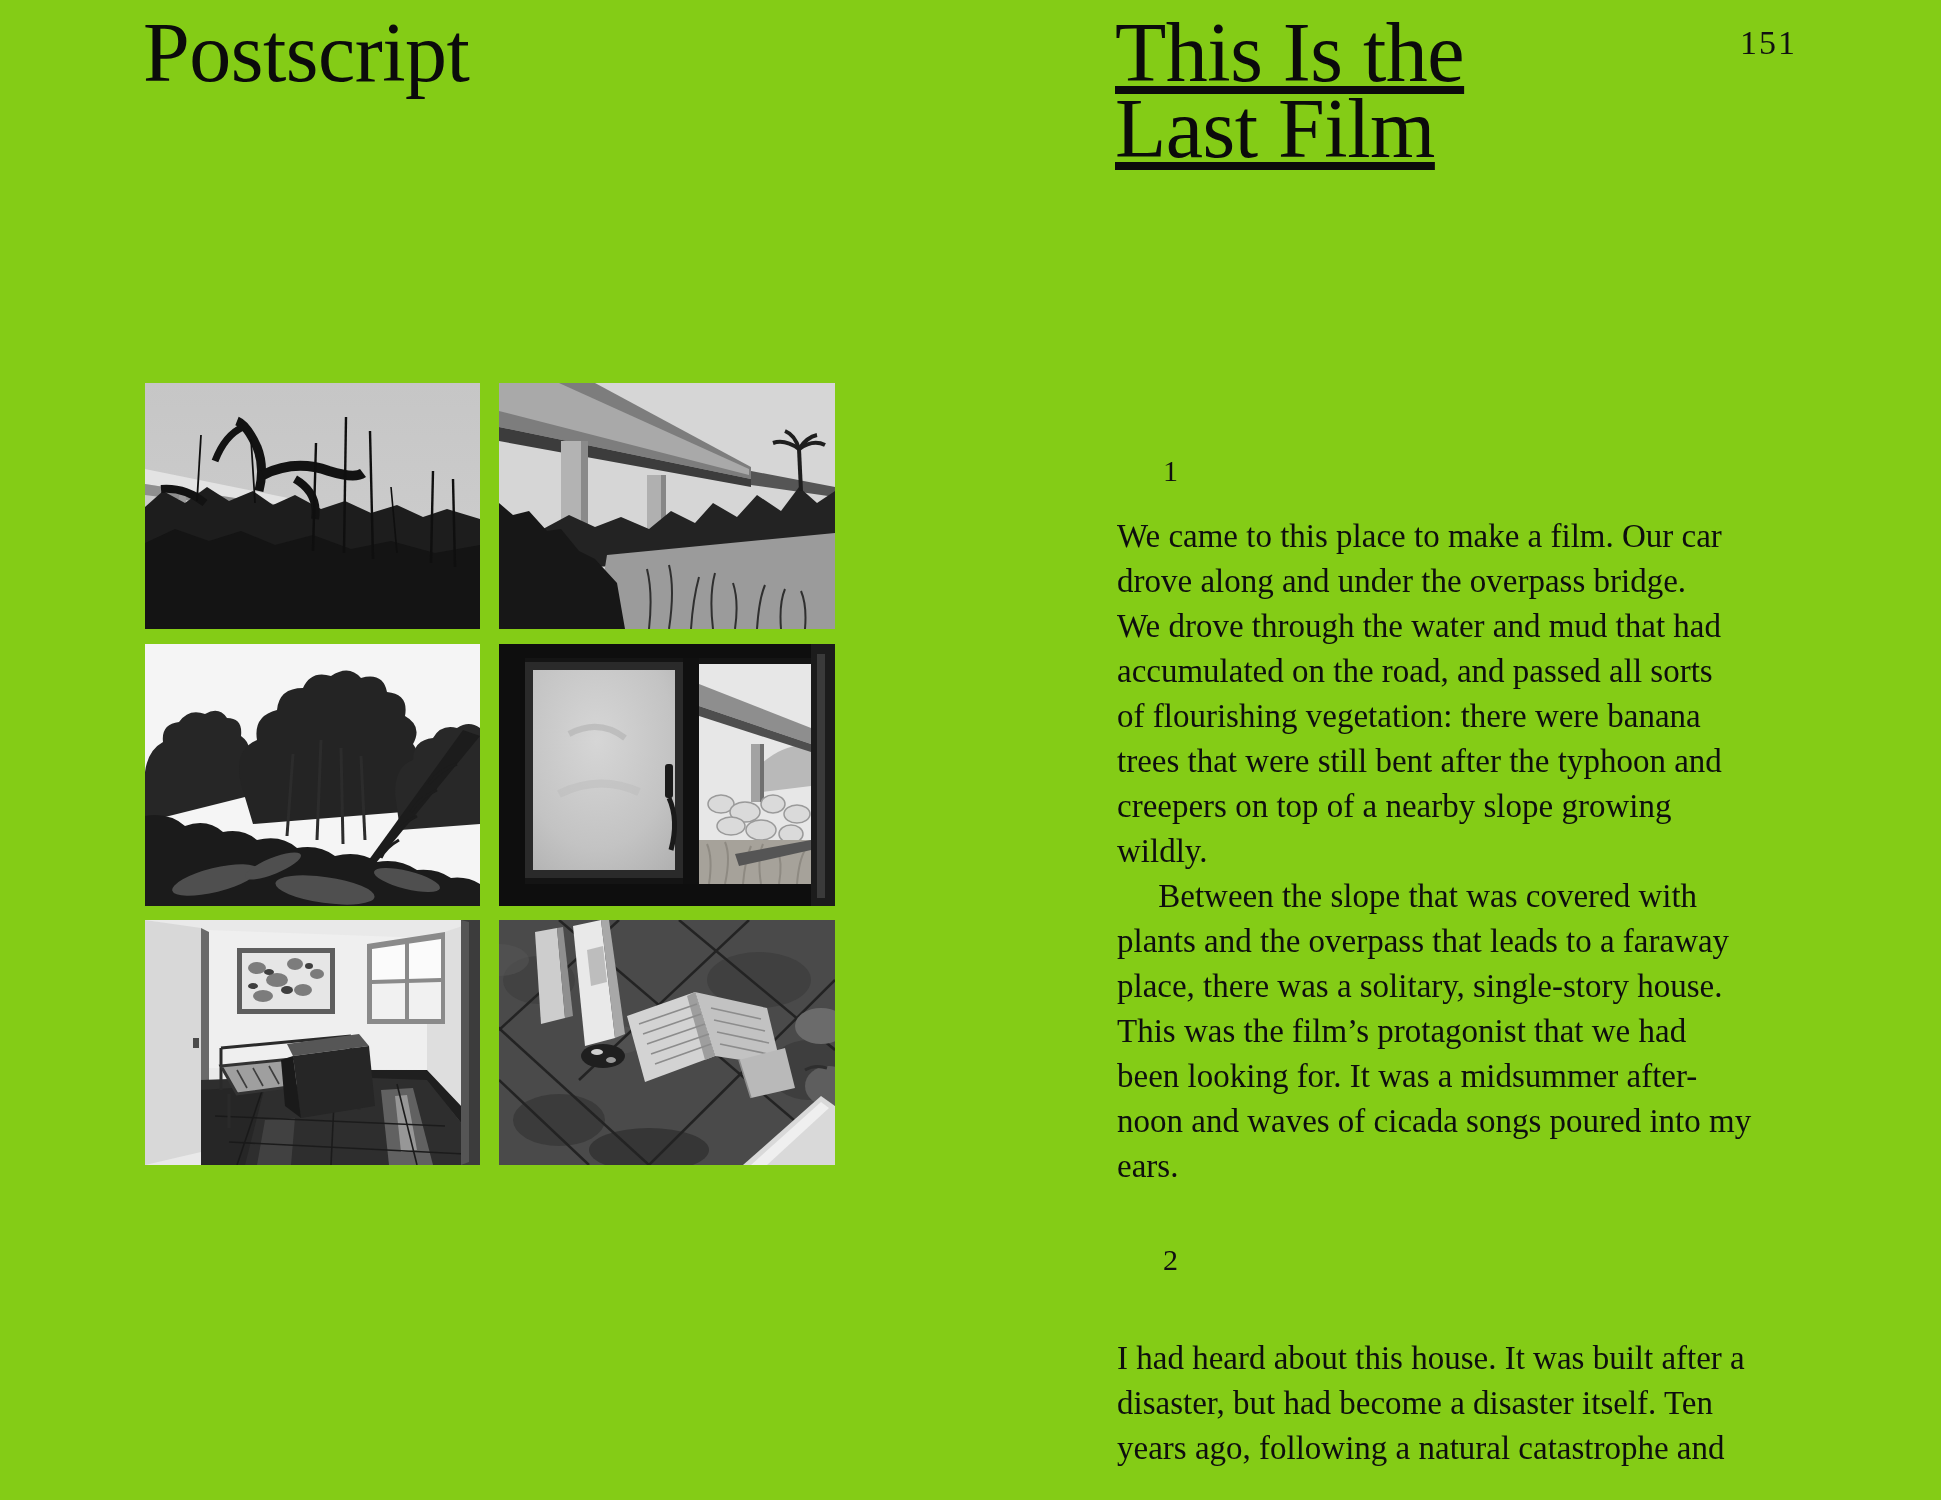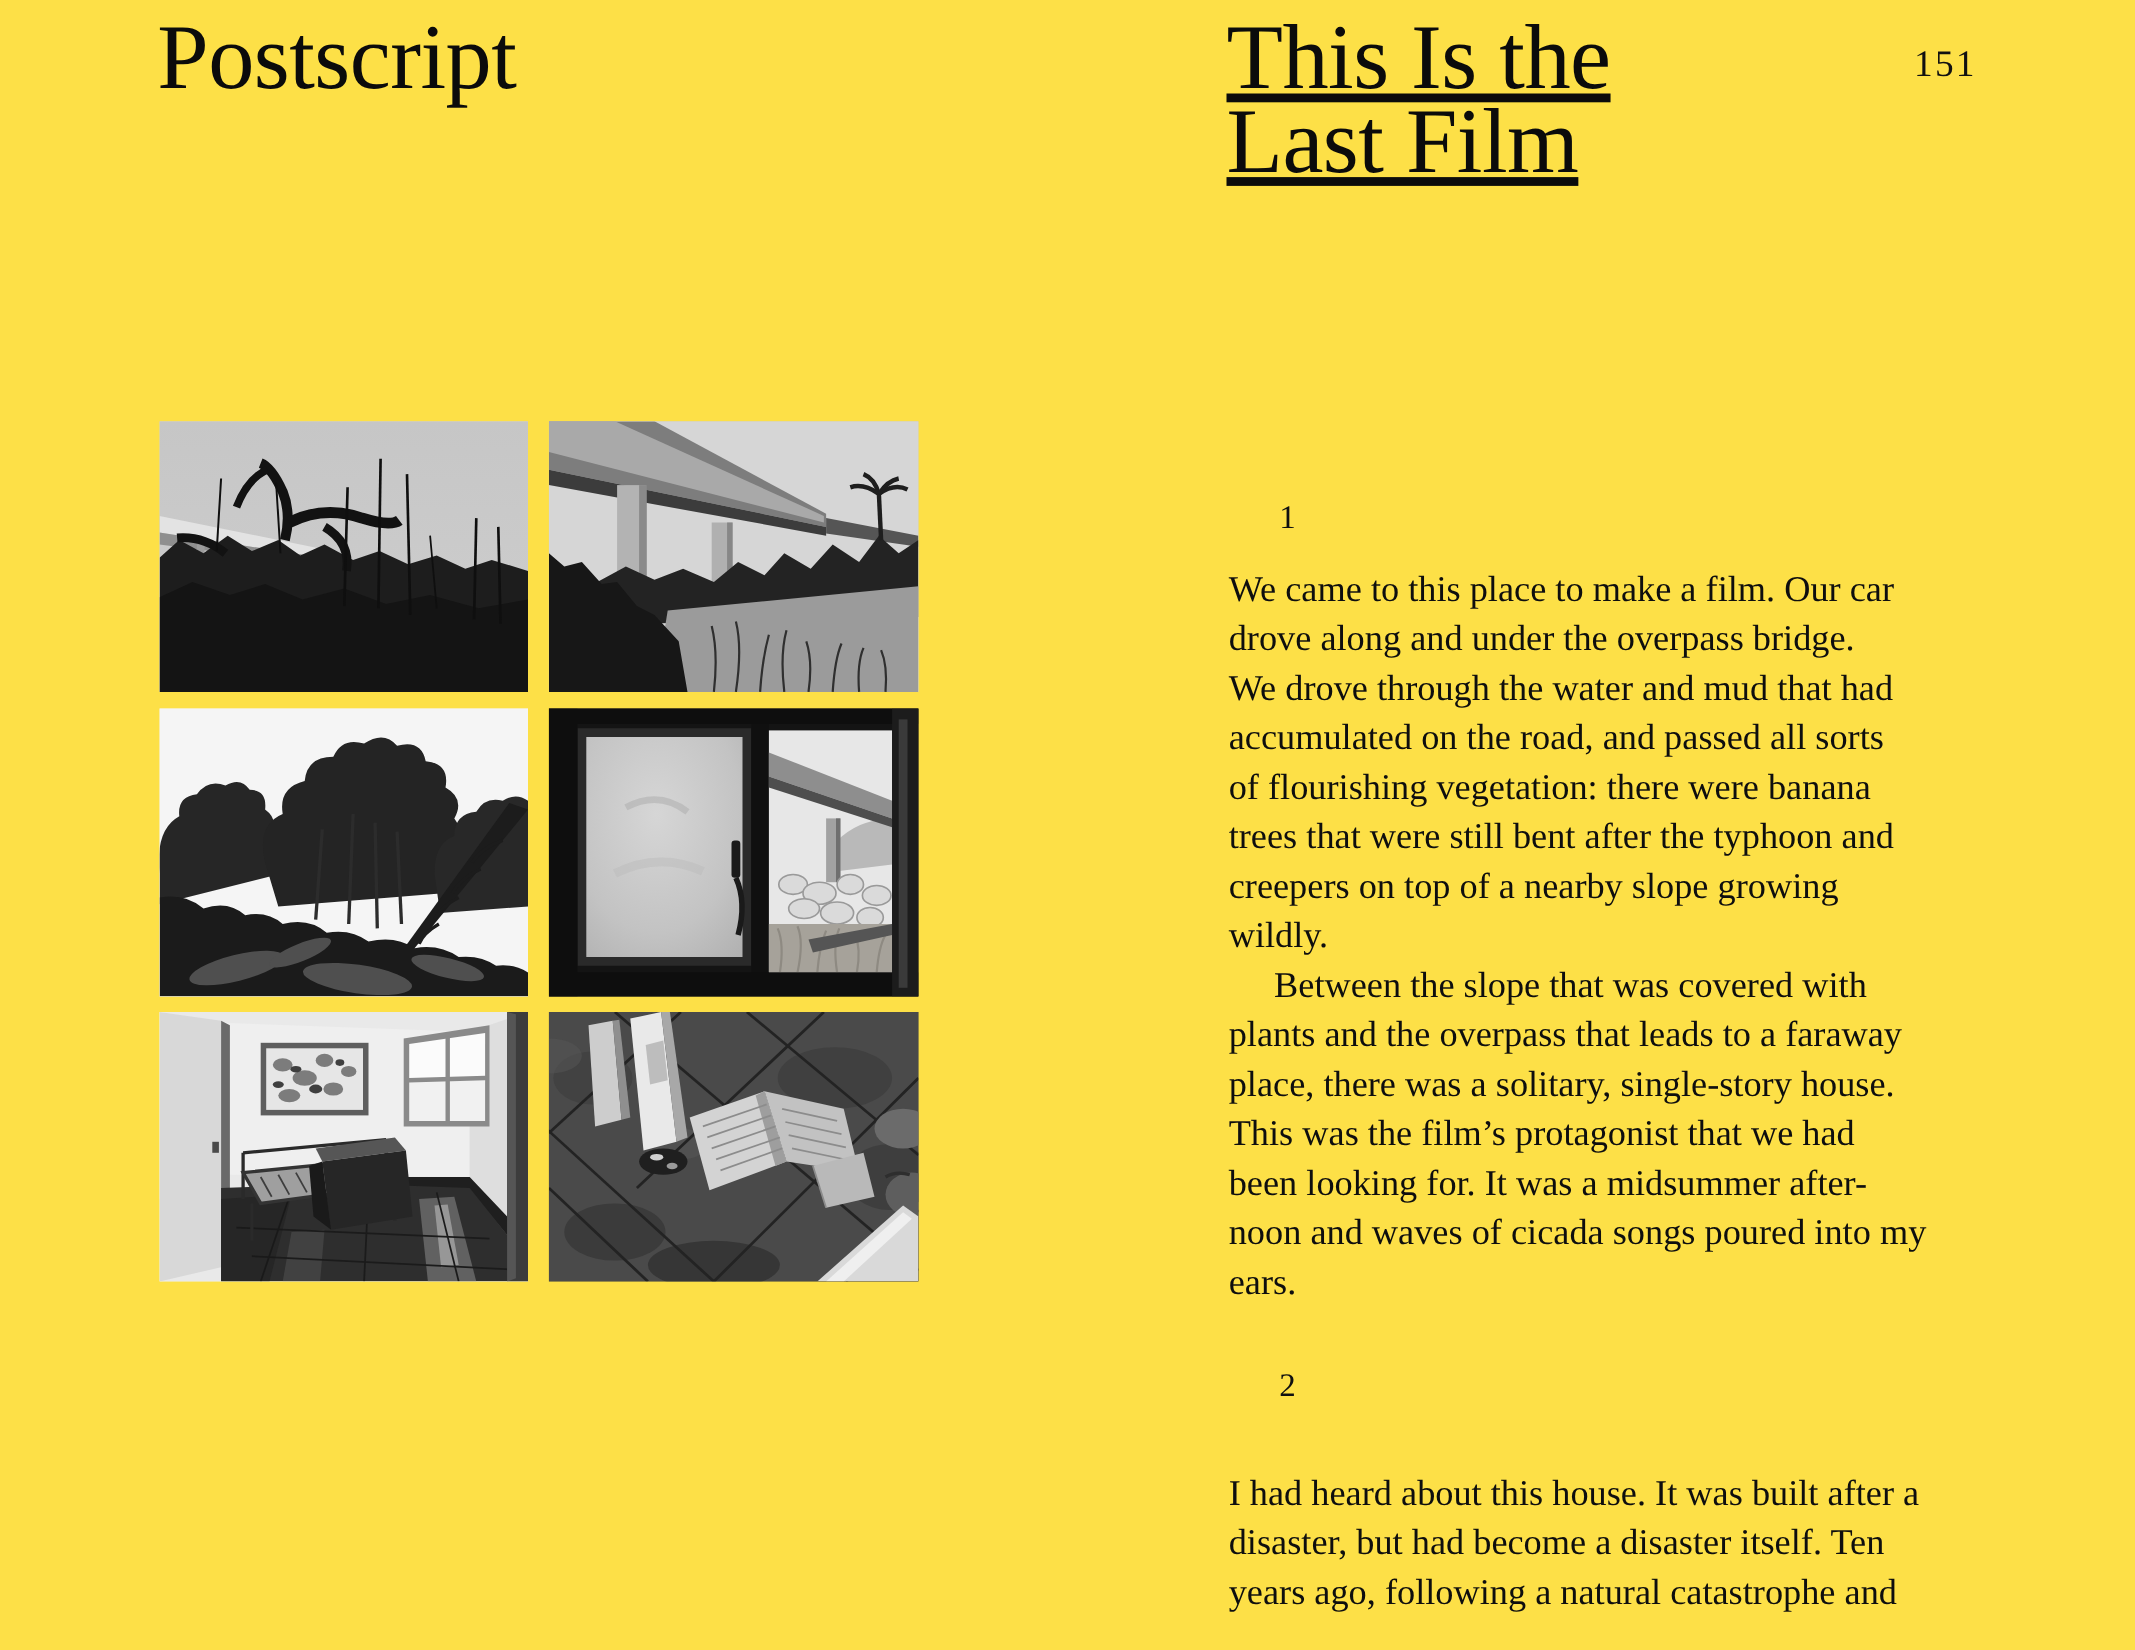--- a/index.html
+++ b/index.html
@@ -4,39 +4,39 @@
 <style>
   html, body { margin: 0; padding: 0; }
   body {
     width: 1941px; height: 1500px;
     background: #ffffff;
     font-family: "Liberation Serif", "DejaVu Serif", serif;
     color: #0d0d0d;
     position: relative;
     overflow: hidden;
   }
-  .spread { position: absolute; inset: 0; background: #fde047; }
+  .spread { position: absolute; inset: 0; background: #84cc16; }
 
   
   .display {
     position: absolute;
     font-size: 84px;
     line-height: 76px;
     letter-spacing: -0.5px;
     color: #0b0b0b;
     white-space: pre-line;
     font-weight: 400;
     margin: 0;
   }
   #left-heading { left: 143px; top: 15px; }
   #chapter-title { left: 1115px; top: 15px; text-decoration: underline; }
 
   #page-number {
     position: absolute;
-    left: 1697px; top: 40px; width: 100px;
+    left: 1697px; top: 24px; width: 100px;
     text-align: right;
     font-size: 34px;
     letter-spacing: 2px;
     font-feature-settings: "onum" 1;
     color: #111;
   }
 
   
   .sec-num {
     position: absolute;

